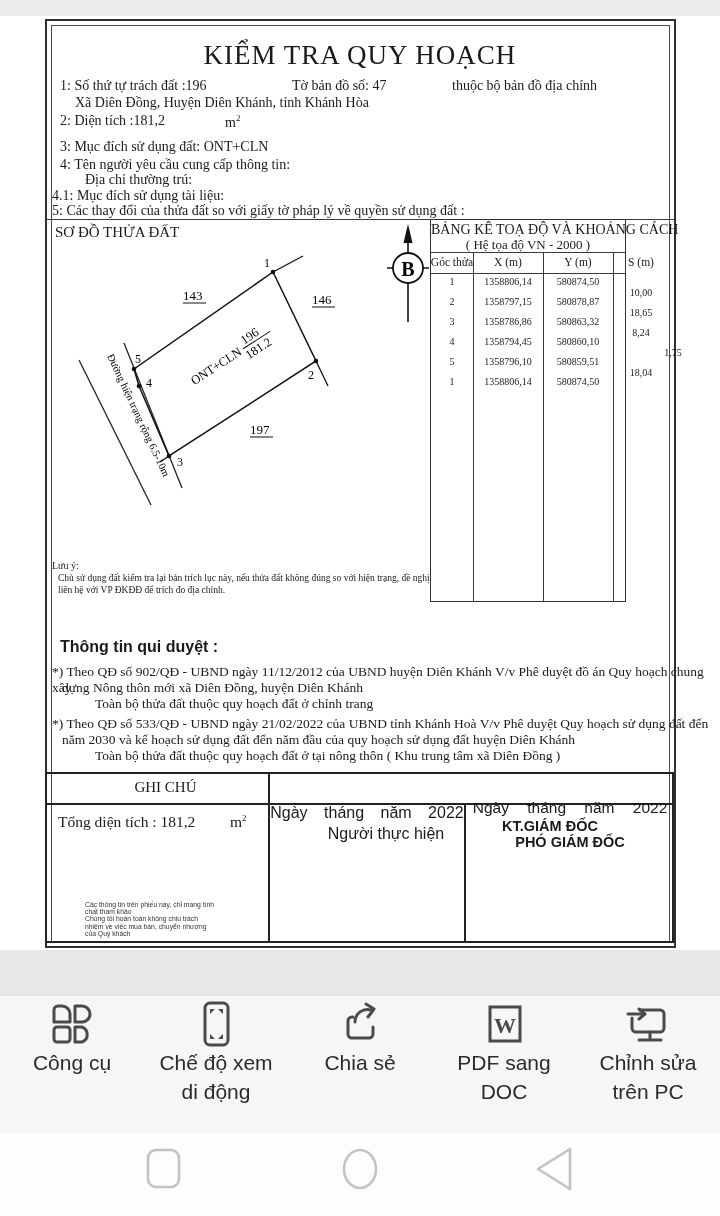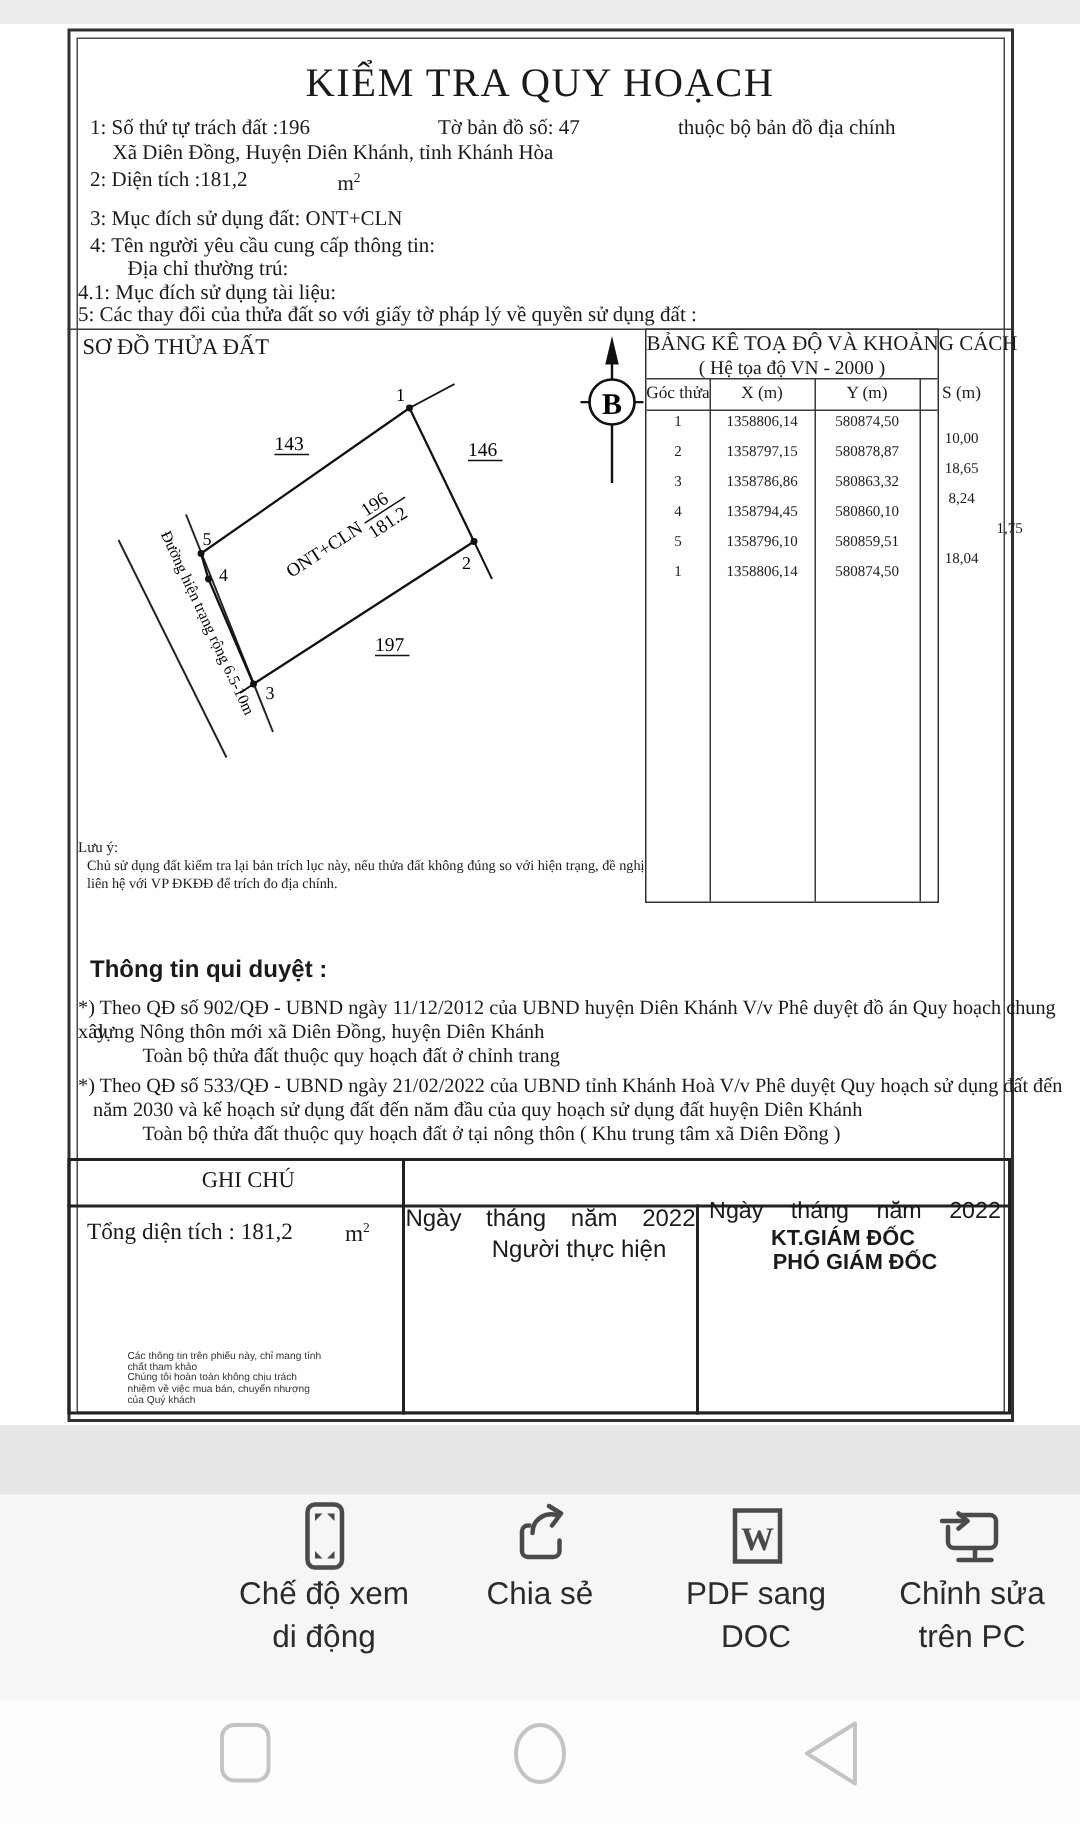--- a/index.html
+++ b/index.html
@@ -174,33 +174,45 @@
   <div class="abs vline" style="left:464px;top:803px;height:140px;width:2px;background:#222;"></div>
 
   <div class="abs" style="left:45px;top:779px;width:241px;text-align:center;font-size:15px;">GHI CHÚ</div>
   <div class="abs" style="left:58px;top:813px;font-size:15.5px;">Tổng diện tích : 181,2</div>
   <div class="abs" style="left:230px;top:813px;font-size:15.5px;"><span>m</span><sup>2</sup></div>
 
   <div class="abs sans" style="left:270px;top:804px;width:194px;text-align:center;font-size:16px;word-spacing:12px;">Ngày tháng năm 2022</div>
   <div class="abs sans" style="left:270px;top:825px;width:232px;text-align:center;font-size:16px;">Người thực hiện</div>
 
   <div class="abs sans" style="left:466px;top:799px;width:208px;text-align:center;font-size:15.5px;word-spacing:14px;">Ngày tháng năm 2022</div>
-  <div class="abs sans" style="left:466px;top:818px;width:168px;text-align:center;font-size:14.5px;font-weight:bold;margin-left:12px;">KT.GIÁM ĐỐC</div>
+  <div class="abs sans" style="left:466px;top:818px;width:168px;text-align:center;font-size:14.5px;font-weight:bold;">KT.GIÁM ĐỐC</div>
   <div class="abs sans" style="left:466px;top:834px;width:208px;text-align:center;font-size:14.5px;font-weight:bold;">PHÓ GIÁM ĐỐC</div>
 
   <div class="abs tiny" style="left:85px;top:901px;">
     <div>Các thông tin trên phiếu này, chỉ mang tính</div>
     <div>chất tham khảo</div>
     <div>Chúng tôi hoàn toàn không chịu trách</div>
     <div>nhiệm về việc mua bán, chuyển nhượng</div>
     <div>của Quý khách</div>
   </div>
 
   <div class="abs toolbar"></div>
 
+  <div class="tb-item" style="left:0px;">
+    <svg class="tb-icon" width="48" height="48" viewBox="0 0 48 48">
+      <g fill="none" stroke="#4a4a4a" stroke-width="3" stroke-linejoin="round">
+        <path d="M6,22 V10 a4,4 0 0 1 4,-4 h4 a8,8 0 0 1 8,8 v8 z"></path>
+        <path d="M27,6 h7 a8,8 0 0 1 0,16 h-7 z"></path>
+        <rect x="6" y="27" width="16" height="15" rx="3"></rect>
+        <path d="M27,27 h7 a8,8 0 0 1 0,15 h-7 z"></path>
+      </g>
+    </svg>
+    <div class="tb-label">Công cụ</div>
+    <div class="tb-label"></div>
+  </div>
 
   <div class="tb-item" style="left:144px;">
     <svg class="tb-icon" width="48" height="48" viewBox="0 0 48 48">
       <rect x="13" y="3" width="23" height="42" rx="5" fill="none" stroke="#4a4a4a" stroke-width="3"></rect>
       <g fill="#4a4a4a">
         <path d="M18,9 h5 l-5,5 z"></path>
         <path d="M31,9 v5 l-5,-5 z"></path>
         <path d="M18,39 v-5 l5,5 z"></path>
         <path d="M31,39 h-5 l5,-5 z"></path>
       </g>

